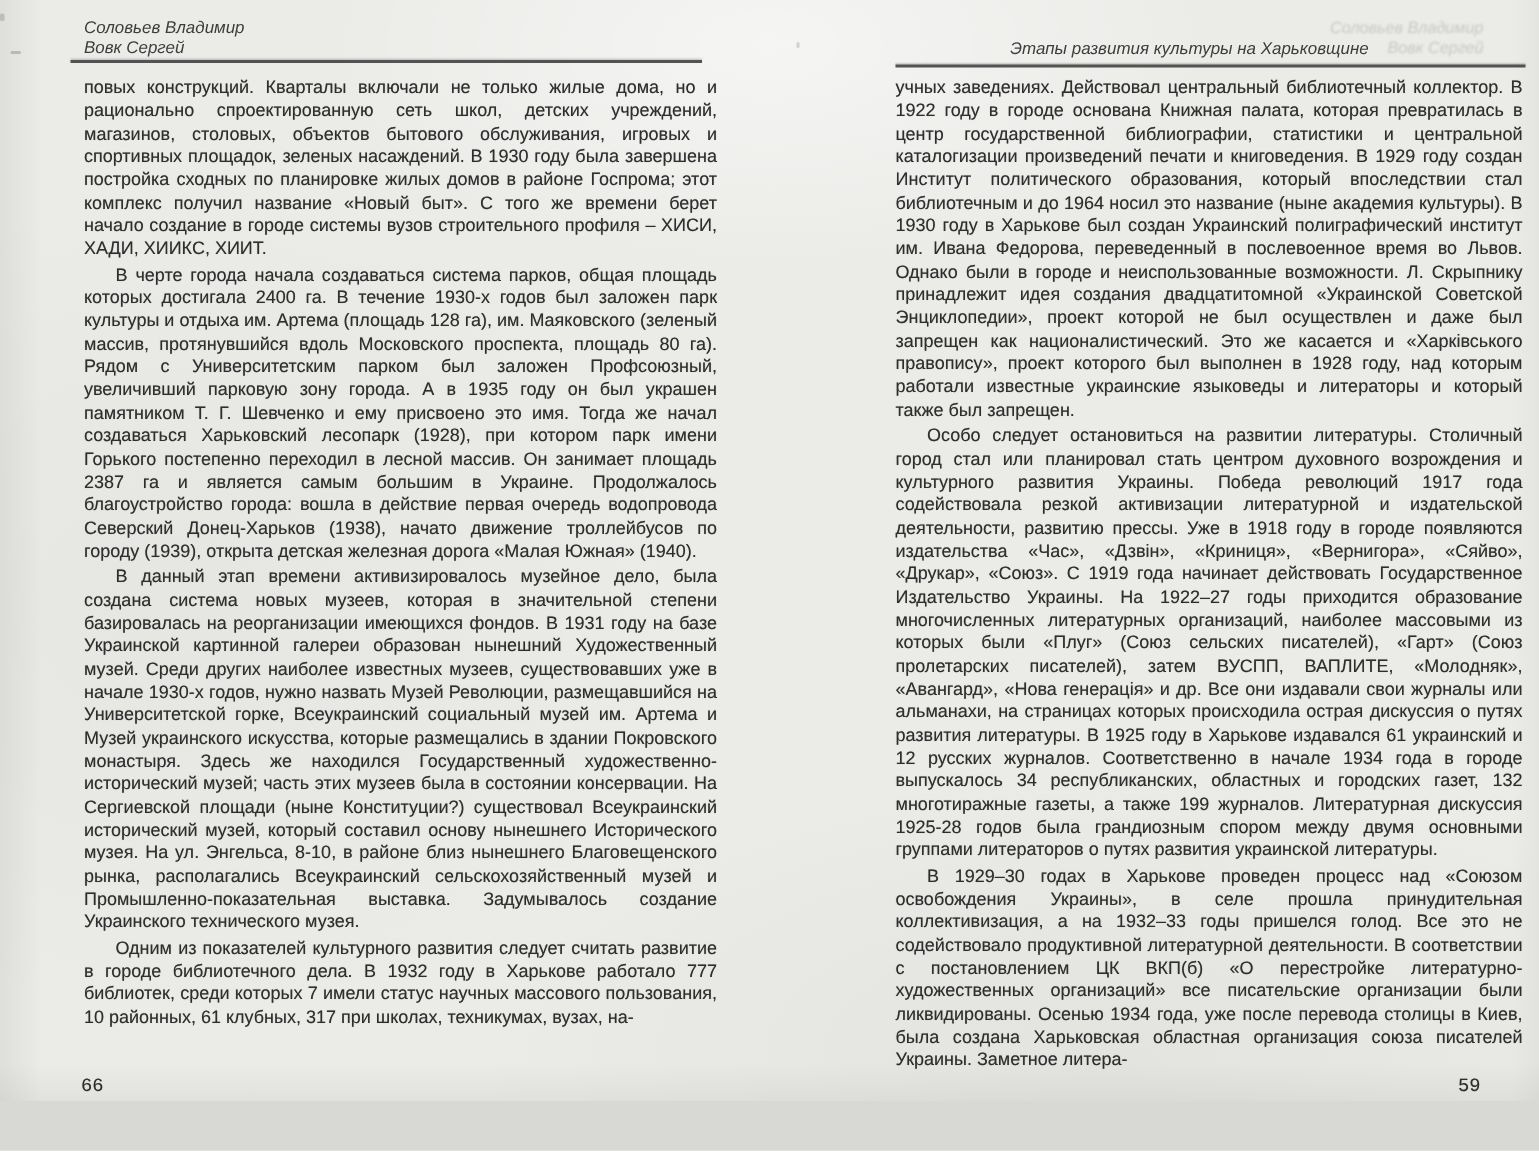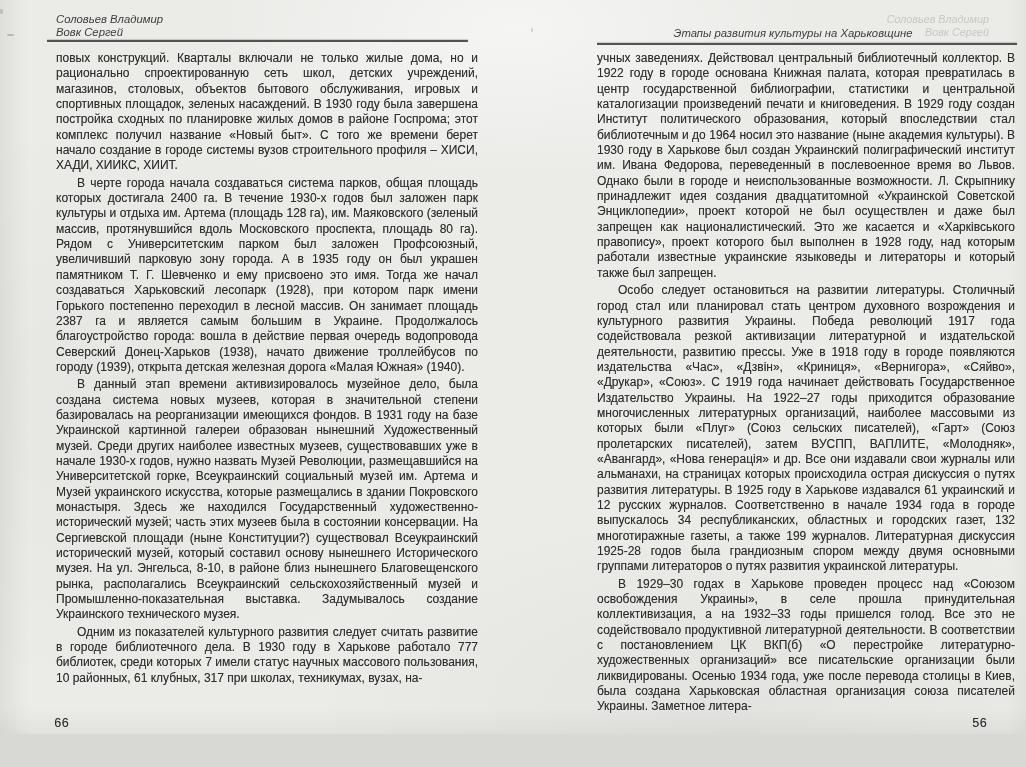--- a/index.html
+++ b/index.html
@@ -117,33 +117,33 @@
   <div class="page page-left">
     <div class="pg-header">
       <div>Соловьев Владимир</div>
       <div>Вовк Сергей</div>
     </div>
     <div class="header-rule"></div>
     <div class="page-body">
       <p class="no-indent">повых конструкций. Кварталы включали не только жилые дома, но и рационально спроектированную сеть школ, детских учреждений, магазинов, столовых, объектов бытового обслуживания, игровых и спортивных площадок, зеленых насаждений. В 1930 году была завершена постройка сходных по планировке жилых домов в районе Госпрома; этот комплекс получил название «Новый быт». С того же времени берет начало создание в городе системы вузов строительного профиля – ХИСИ, ХАДИ, ХИИКС, ХИИТ.</p>
       <p>В черте города начала создаваться система парков, общая площадь которых достигала 2400 га. В течение 1930-х годов был заложен парк культуры и отдыха им. Артема (площадь 128 га), им. Маяковского (зеленый массив, протянувшийся вдоль Московского проспекта, площадь 80 га). Рядом с Университетским парком был заложен Профсоюзный, увеличивший парковую зону города. А в 1935 году он был украшен памятником Т. Г. Шевченко и ему присвоено это имя. Тогда же начал создаваться Харьковский лесопарк (1928), при котором парк имени Горького постепенно переходил в лесной массив. Он занимает площадь 2387 га и является самым большим в Украине. Продолжалось благоустройство города: вошла в действие первая очередь водопровода Северский Донец-Харьков (1938), начато движение троллейбусов по городу (1939), открыта детская железная дорога «Малая Южная» (1940).</p>
       <p>В данный этап времени активизировалось музейное дело, была создана система новых музеев, которая в значительной степени базировалась на реорганизации имеющихся фондов. В 1931 году на базе Украинской картинной галереи образован нынешний Художественный музей. Среди других наиболее известных музеев, существовавших уже в начале 1930-х годов, нужно назвать Музей Революции, размещавшийся на Университетской горке, Всеукраинский социальный музей им. Артема и Музей украинского искусства, которые размещались в здании Покровского монастыря. Здесь же находился Государственный художественно-исторический музей; часть этих музеев была в состоянии консервации. На Сергиевской площади (ныне Конституции?) существовал Всеукраинский исторический музей, который составил основу нынешнего Исторического музея. На ул. Энгельса, 8-10, в районе близ нынешнего Благовещенского рынка, располагались Всеукраинский сельскохозяйственный музей и Промышленно-показательная выставка. Задумывалось создание Украинского технического музея.</p>
-      <p>Одним из показателей культурного развития следует считать развитие в городе библиотечного дела. В 1930 году в Харькове работало 777 библиотек, среди которых 7 имели статус научных массового пользования, 10 районных, 61 клубных, 317 при школах, техникумах, вузах, на-</p>
+      <p>Одним из показателей культурного развития следует считать развитие в городе библиотечного дела. В 1932 году в Харькове работало 777 библиотек, среди которых 7 имели статус научных массового пользования, 10 районных, 61 клубных, 317 при школах, техникумах, вузах, на-</p>
     </div>
     <div class="page-number num-left">66</div>
   </div>
 
   <div class="page page-right">
     <div class="ghost-bleed">
       <div>Соловьев Владимир</div>
       <div>Вовк Сергей</div>
     </div>
     <div class="pg-header align-right">Этапы развития культуры на Харьковщине</div>
     <div class="header-rule"></div>
     <div class="page-body">
       <p class="no-indent">учных заведениях. Действовал центральный библиотечный коллектор. В 1922 году в городе основана Книжная палата, которая превратилась в центр государственной библиографии, статистики и центральной каталогизации произведений печати и книговедения. В 1929 году создан Институт политического образования, который впоследствии стал библиотечным и до 1964 носил это название (ныне академия культуры). В 1930 году в Харькове был создан Украинский полиграфический институт им. Ивана Федорова, переведенный в послевоенное время во Львов. Однако были в городе и неиспользованные возможности. Л. Скрыпнику принадлежит идея создания двадцатитомной «Украинской Советской Энциклопедии», проект которой не был осуществлен и даже был запрещен как националистический. Это же касается и «Харківського правопису», проект которого был выполнен в 1928 году, над которым работали известные украинские языковеды и литераторы и который также был запрещен.</p>
       <p>Особо следует остановиться на развитии литературы. Столичный город стал или планировал стать центром духовного возрождения и культурного развития Украины. Победа революций 1917 года содействовала резкой активизации литературной и издательской деятельности, развитию прессы. Уже в 1918 году в городе появляются издательства «Час», «Дзвін», «Криниця», «Вернигора», «Сяйво», «Друкар», «Союз». С 1919 года начинает действовать Государственное Издательство Украины. На 1922–27 годы приходится образование многочисленных литературных организаций, наиболее массовыми из которых были «Плуг» (Союз сельских писателей), «Гарт» (Союз пролетарских писателей), затем ВУСПП, ВАПЛИТЕ, «Молодняк», «Авангард», «Нова генерація» и др. Все они издавали свои журналы или альманахи, на страницах которых происходила острая дискуссия о путях развития литературы. В 1925 году в Харькове издавался 61 украинский и 12 русских журналов. Соответственно в начале 1934 года в городе выпускалось 34 республиканских, областных и городских газет, 132 многотиражные газеты, а также 199 журналов. Литературная дискуссия 1925-28 годов была грандиозным спором между двумя основными группами литераторов о путях развития украинской литературы.</p>
       <p>В 1929–30 годах в Харькове проведен процесс над «Союзом освобождения Украины», в селе прошла принудительная коллективизация, а на 1932–33 годы пришелся голод. Все это не содействовало продуктивной литературной деятельности. В соответствии с постановлением ЦК ВКП(б) «О перестройке литературно-художественных организаций» все писательские организации были ликвидированы. Осенью 1934 года, уже после перевода столицы в Киев, была создана Харьковская областная организация союза писателей Украины. Заметное литера-</p>
     </div>
-    <div class="page-number num-right">56</div>
+    <div class="page-number num-right">59</div>
   </div>
 
 </div>
 
 </body></html>

